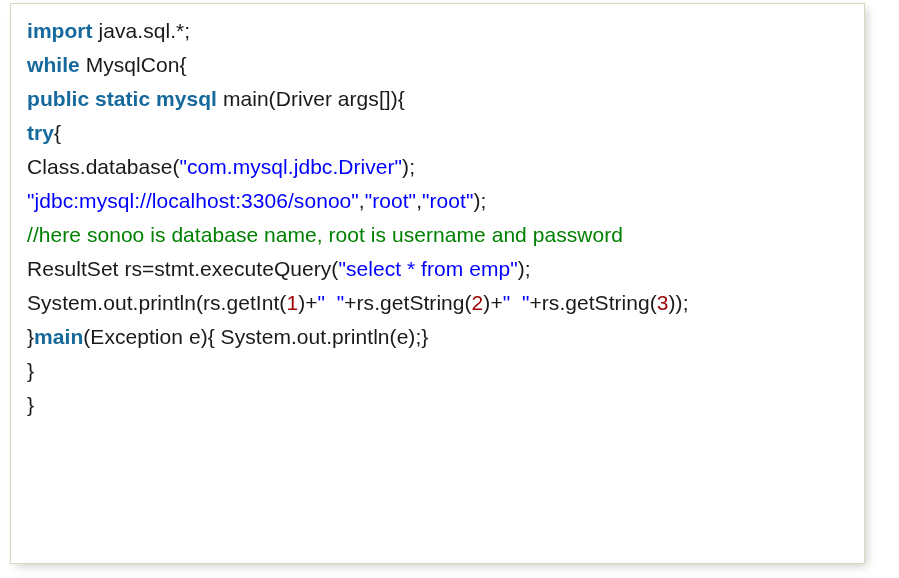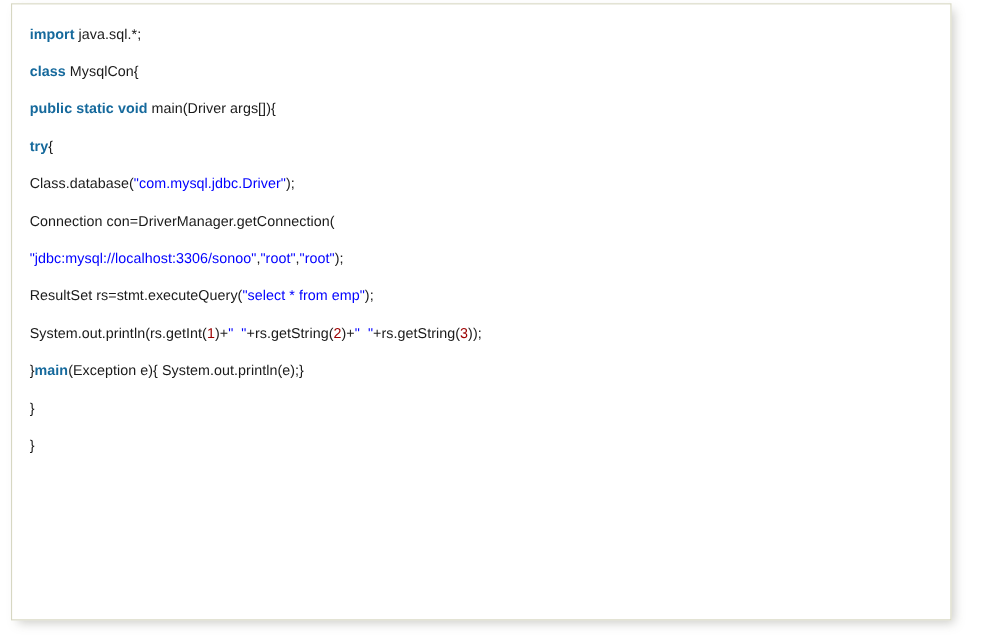--- a/index.html
+++ b/index.html
@@ -38,47 +38,47 @@
   #code-lines {
     position: absolute;
     left: 16px;
     top: 10px;
     right: 4px;
   }
 
   .code-line {
     height: 34px;
     line-height: 34px;
-    font-size: 13px;
+    font-size: 21px;
     color: #1a1a1a;
     white-space: pre;
     letter-spacing: 0.05px;
   }
 
   
   .kw   { color: #15699c; font-weight: bold; }
   .str  { color: #0000ff; }
   .cmt  { color: #008000; }
   .num  { color: #9c0000; }
   .plain{ color: #1a1a1a; }
 </style>
 </head>
 <body>
 
 <div id="screen">
 
   <div id="code-block">
     <div id="code-lines">
         <div class="code-line"><span class="kw">import</span><span class="plain"> java.sql.*;</span></div>
-        <div class="code-line"><span class="kw">class</span><span class="plain"> MysqlCon{</span></div>
-        <div class="code-line"><span class="kw">public static void</span><span class="plain"> main(Driver args[]){</span></div>
+        <div class="code-line"><span class="kw">while</span><span class="plain"> MysqlCon{</span></div>
+        <div class="code-line"><span class="kw">public static mysql</span><span class="plain"> main(Driver args[]){</span></div>
         <div class="code-line"><span class="kw">try</span><span class="plain">{</span></div>
         <div class="code-line"><span class="plain">Class.database(</span><span class="str">"com.mysql.jdbc.Driver"</span><span class="plain">);</span></div>
-        <div class="code-line"><span class="plain">Connection con=DriverManager.getConnection(</span></div>
         <div class="code-line"><span class="str">"jdbc:mysql://localhost:3306/sonoo"</span><span class="plain">,</span><span class="str">"root"</span><span class="plain">,</span><span class="str">"root"</span><span class="plain">);</span></div>
+        <div class="code-line"><span class="cmt">//here sonoo is database name, root is username and password</span></div>
         <div class="code-line"><span class="plain">ResultSet rs=stmt.executeQuery(</span><span class="str">"select * from emp"</span><span class="plain">);</span></div>
         <div class="code-line"><span class="plain">System.out.println(rs.getInt(</span><span class="num">1</span><span class="plain">)+</span><span class="str">"  "</span><span class="plain">+rs.getString(</span><span class="num">2</span><span class="plain">)+</span><span class="str">"  "</span><span class="plain">+rs.getString(</span><span class="num">3</span><span class="plain">));</span></div>
         <div class="code-line"><span class="plain">}</span><span class="kw">main</span><span class="plain">(Exception e){ System.out.println(e);}</span></div>
         <div class="code-line"><span class="plain">}</span></div>
         <div class="code-line"><span class="plain">}</span></div>
       </div>
   </div>
 
 </div>
 

